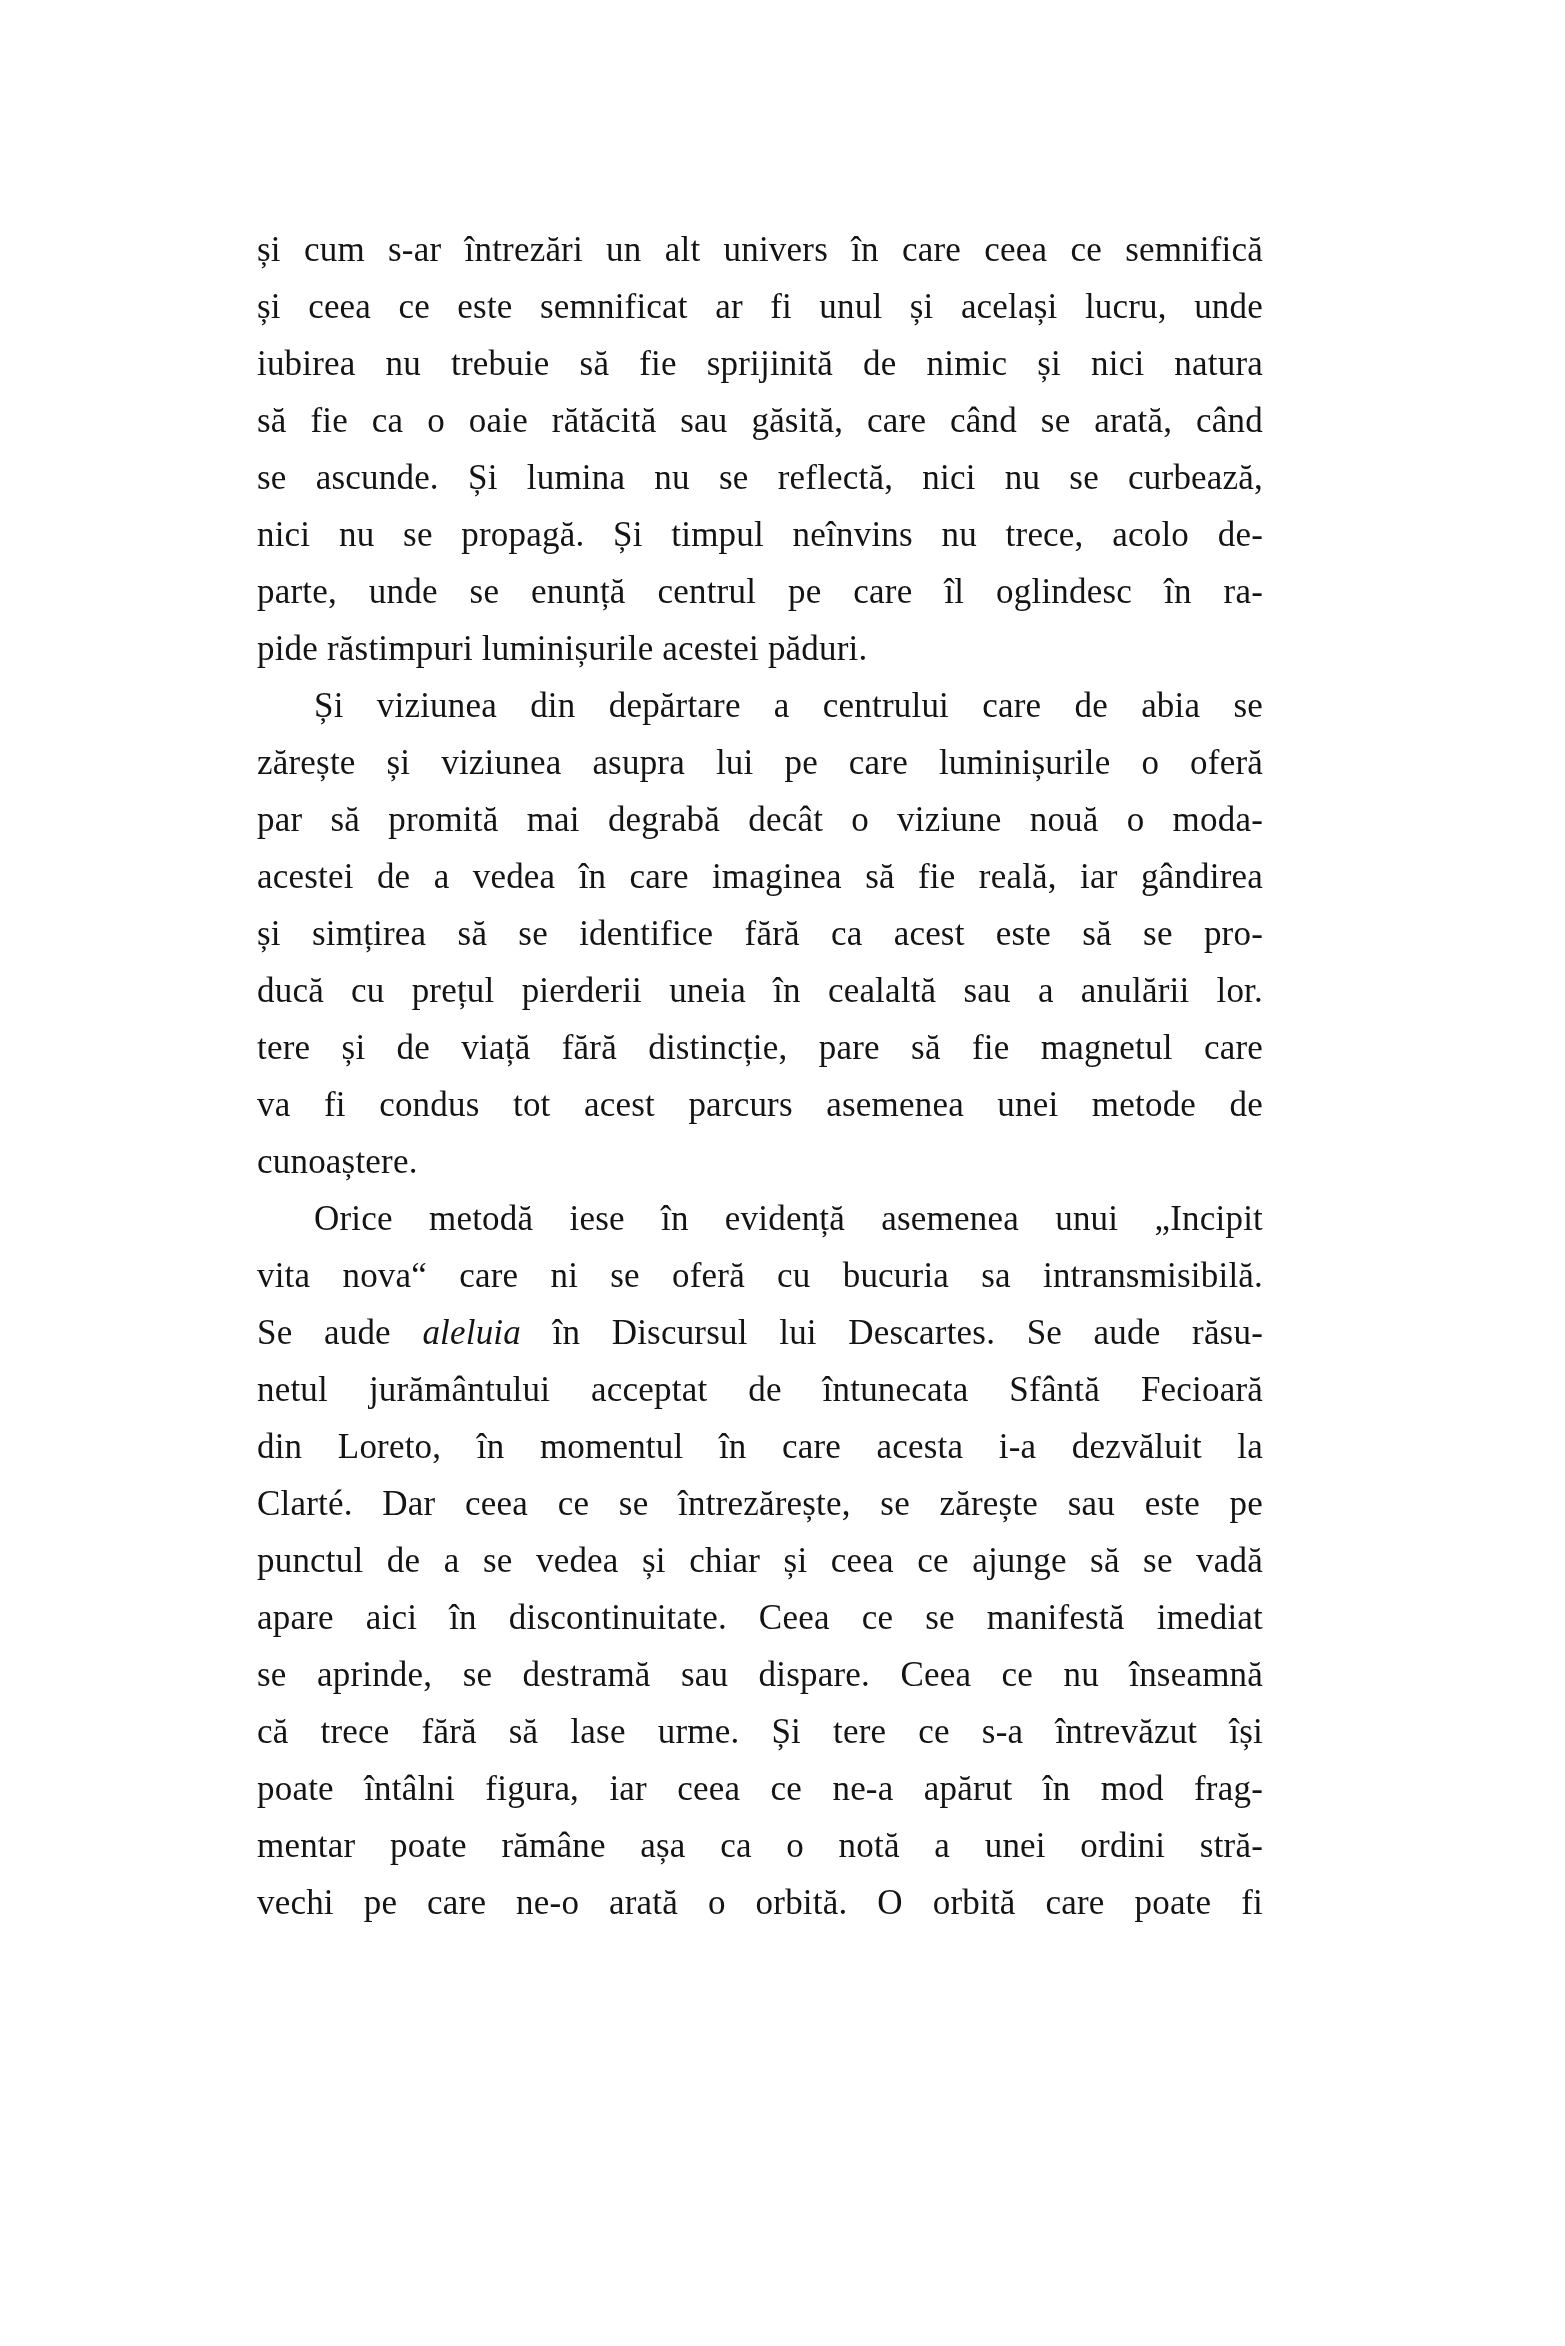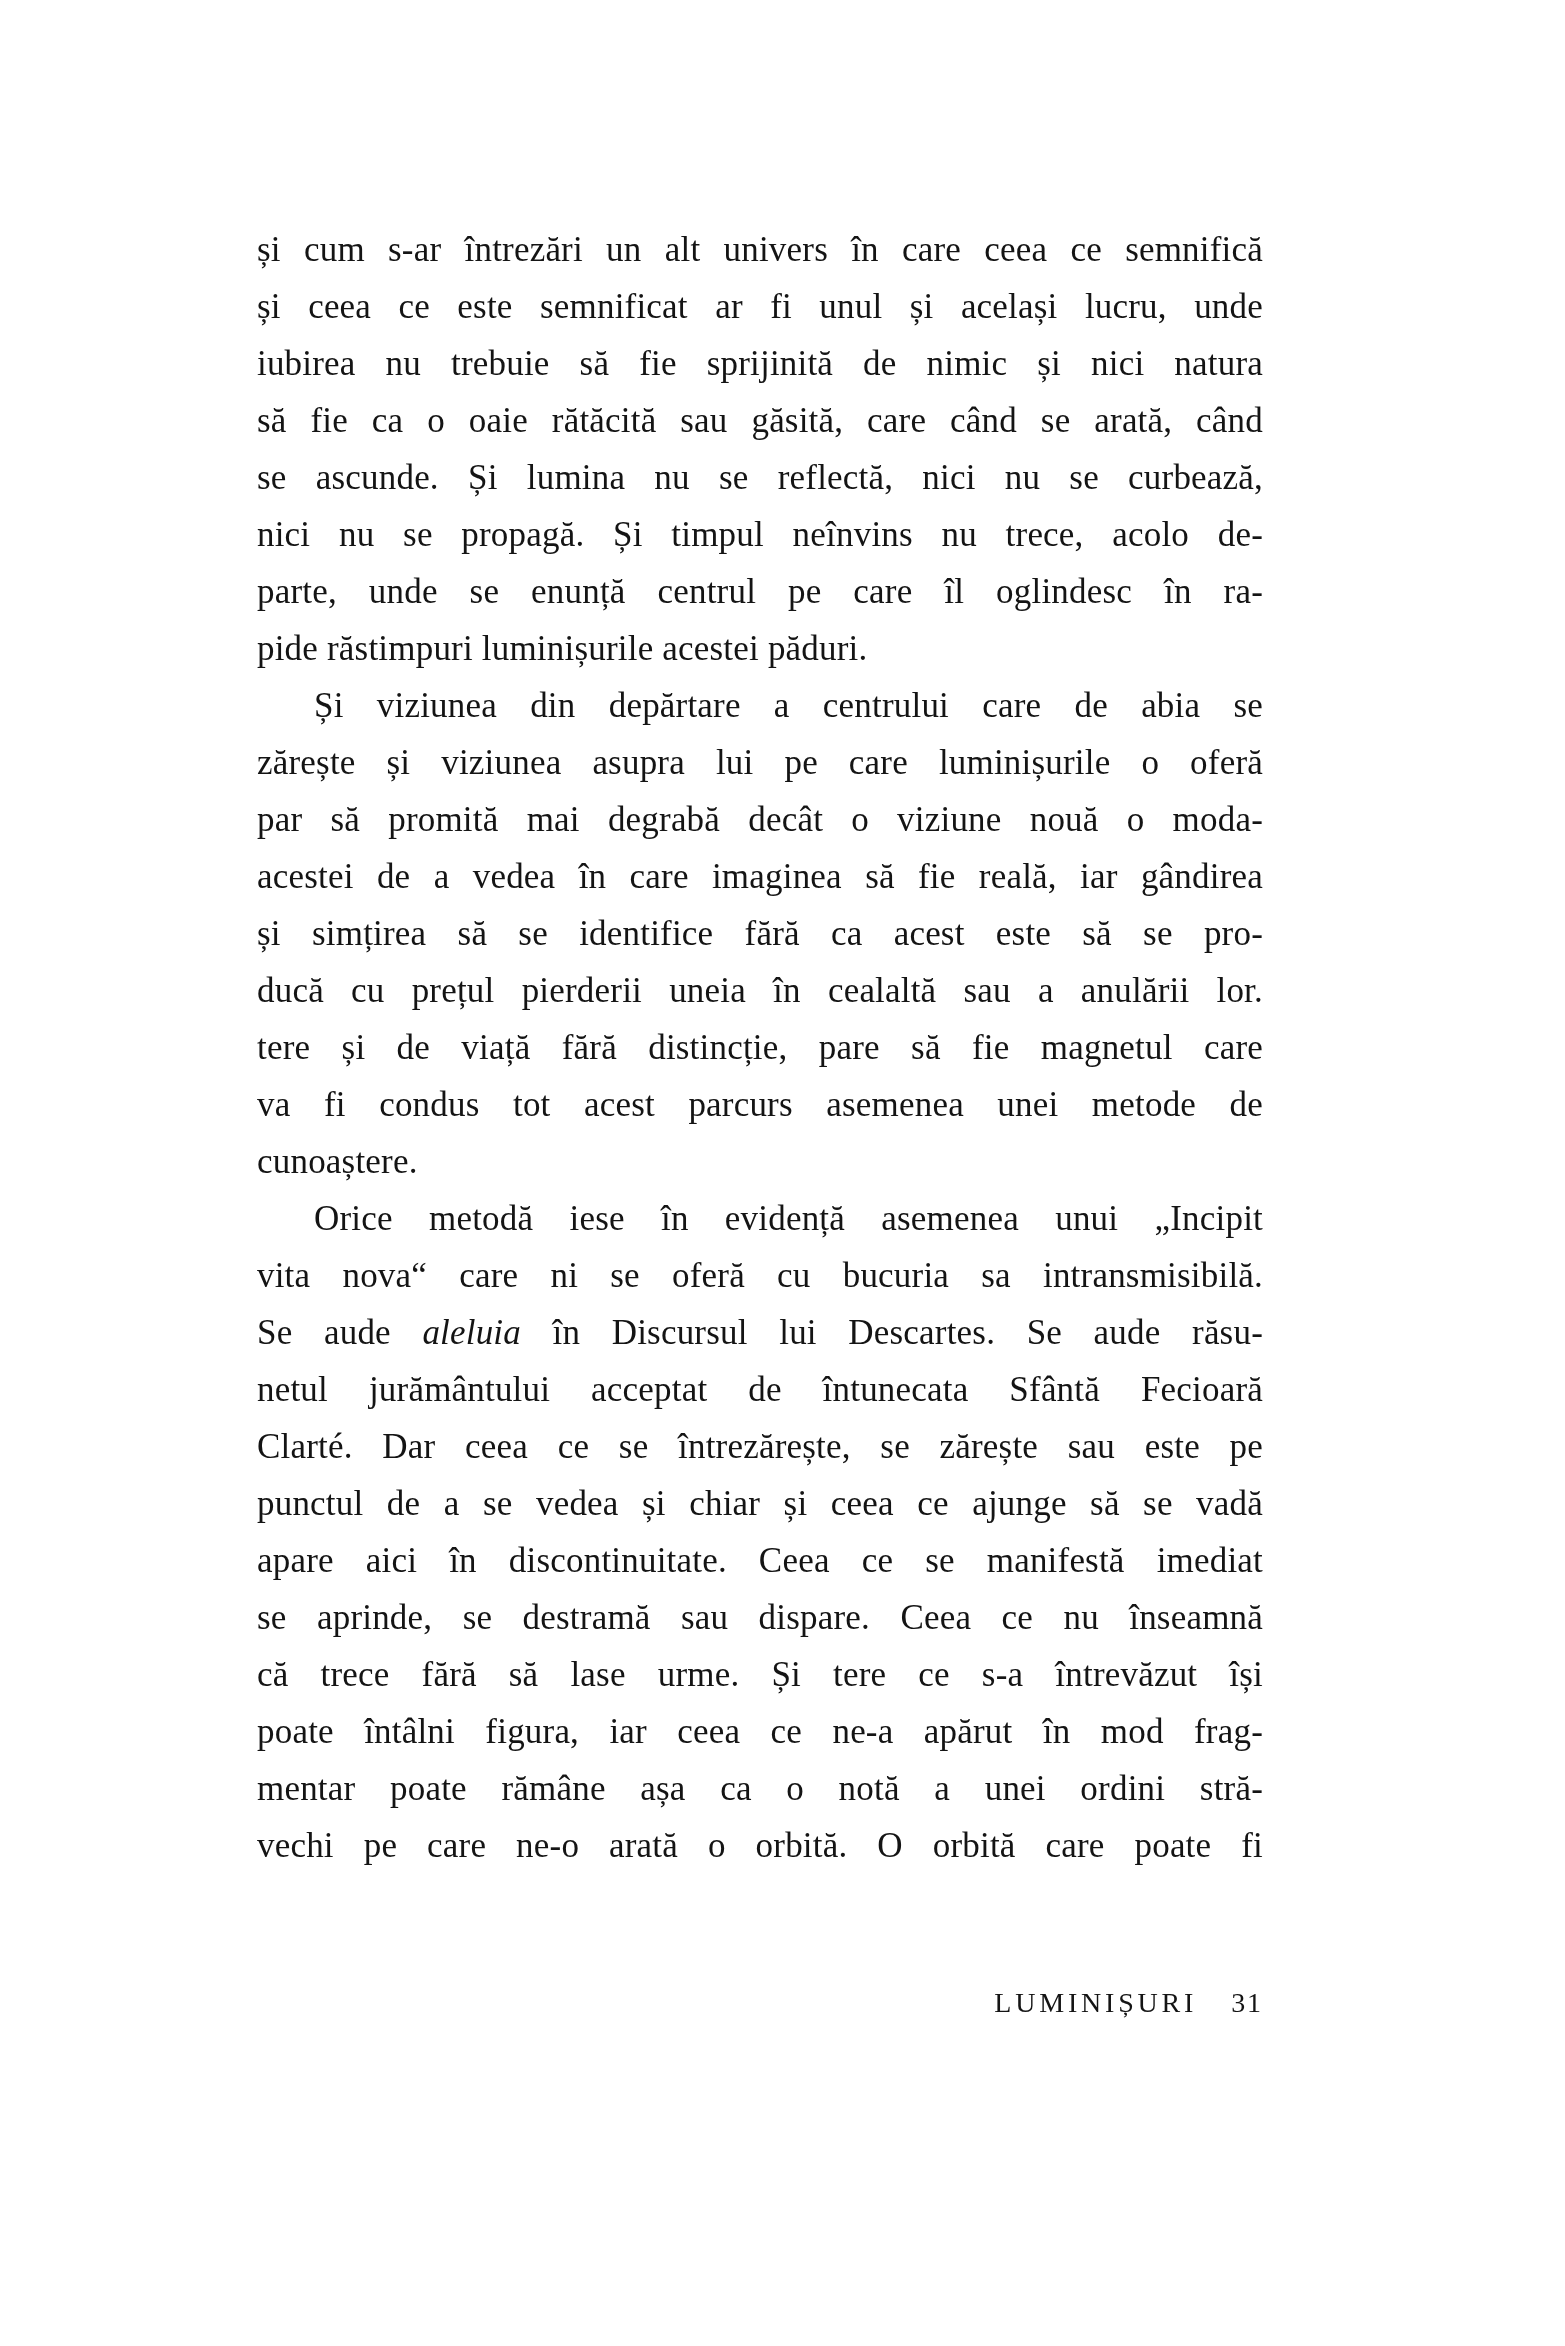--- a/index.html
+++ b/index.html
@@ -90,30 +90,28 @@
       <div class="line last">cunoaștere.</div>
     </div>
 
     <div class="paragraph">
       <div class="line indent">Orice metodă iese în evidență asemenea unui „Incipit</div>
       <div class="line">vita nova“ care ni se oferă cu bucuria sa intransmisibilă.</div>
       <div class="line">
         <span>Se aude </span><span class="italic">aleluia</span><span> în Discursul lui Descartes. Se aude răsu-</span>
       </div>
       <div class="line">netul jurământului acceptat de întunecata Sfântă Fecioară</div>
+      <div class="line">din Loreto, în momentul în care acesta i-a dezvăluit la</div>
       <div class="line">Clarté. Dar ceea ce se întrezărește, se zărește sau este pe</div>
       <div class="line">punctul de a se vedea și chiar și ceea ce ajunge să se vadă</div>
       <div class="line">apare aici în discontinuitate. Ceea ce se manifestă imediat</div>
       <div class="line">se aprinde, se destramă sau dispare. Ceea ce nu înseamnă</div>
       <div class="line">că trece fără să lase urme. Și tere ce s-a întrevăzut își</div>
       <div class="line">poate întâlni figura, iar ceea ce ne-a apărut în mod frag-</div>
       <div class="line">mentar poate rămâne așa ca o notă a unei ordini stră-</div>
       <div class="line">vechi pe care ne-o arată o orbită. O orbită care poate fi</div>
     </div>
 
   </div>
 
-  <div class="page-footer">
-    <span class="running-title">LUMINIȘURI</span><span class="page-number">31</span>
-  </div>
 
 </div>
 
 
 </body></html>

